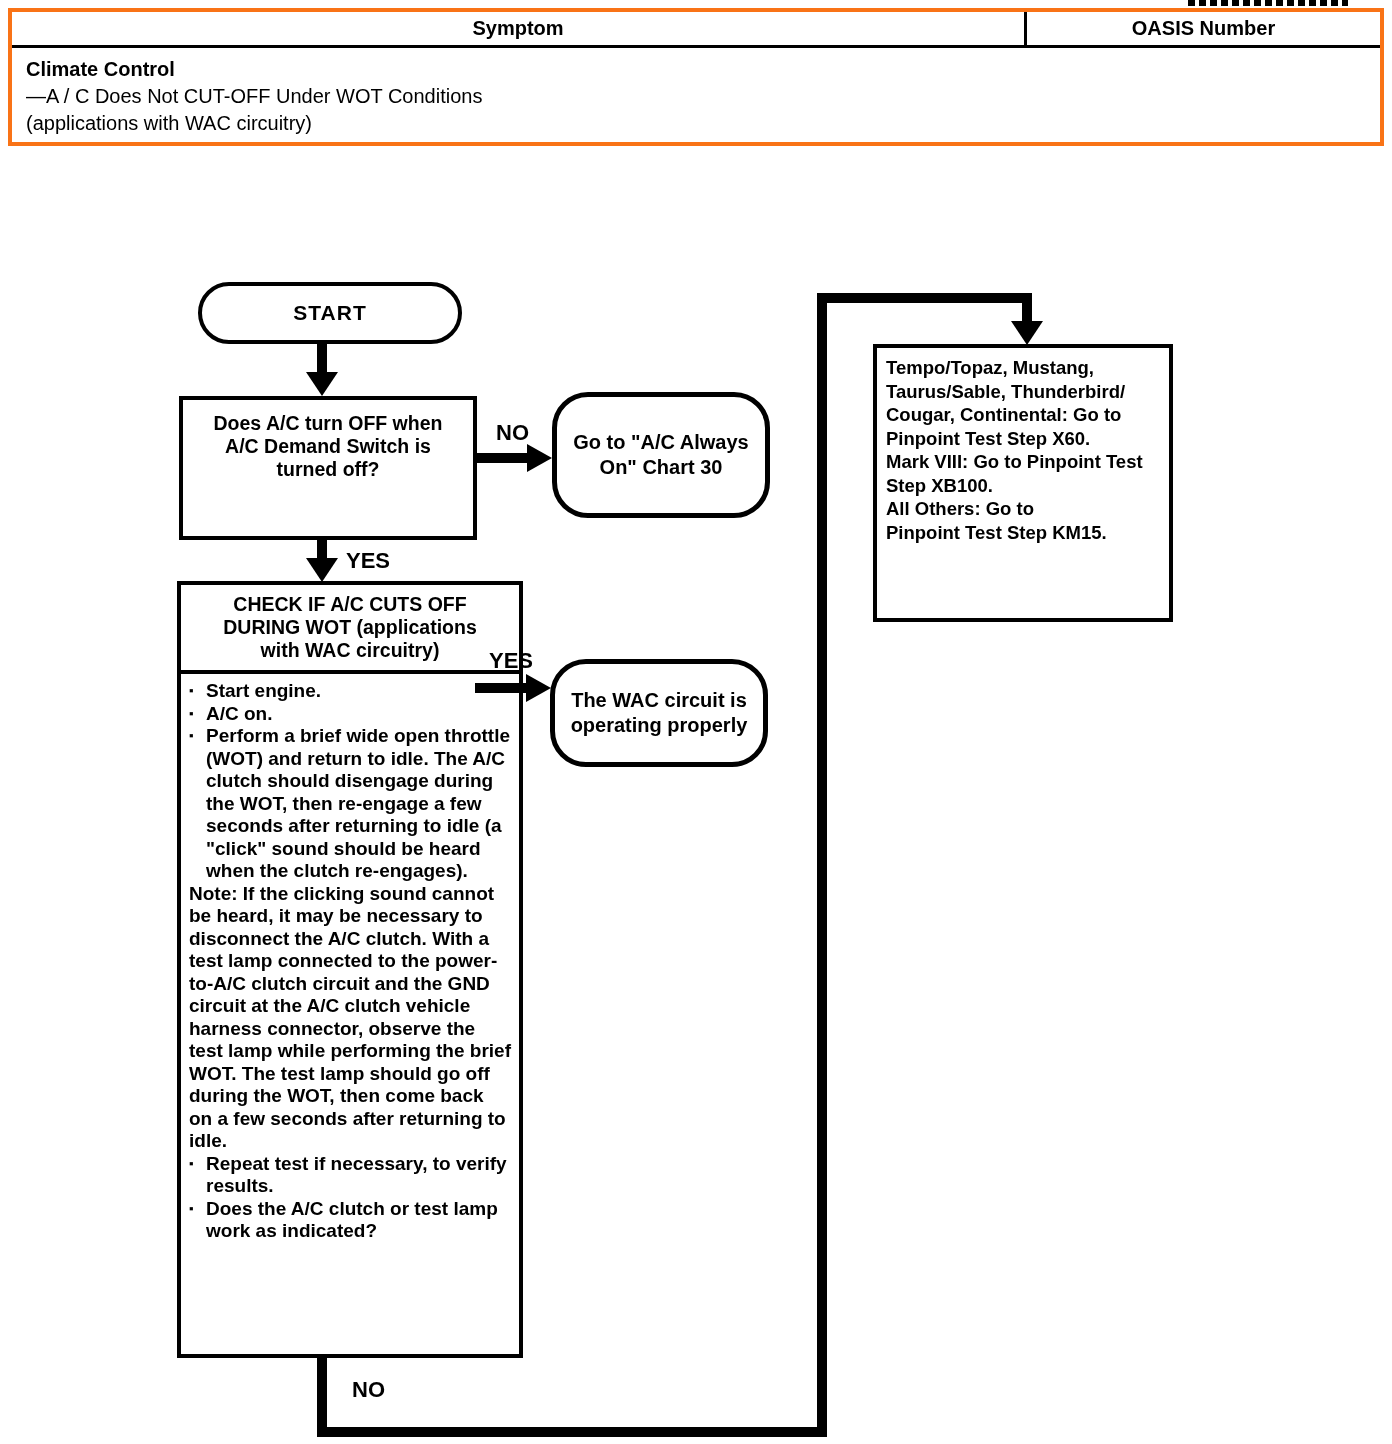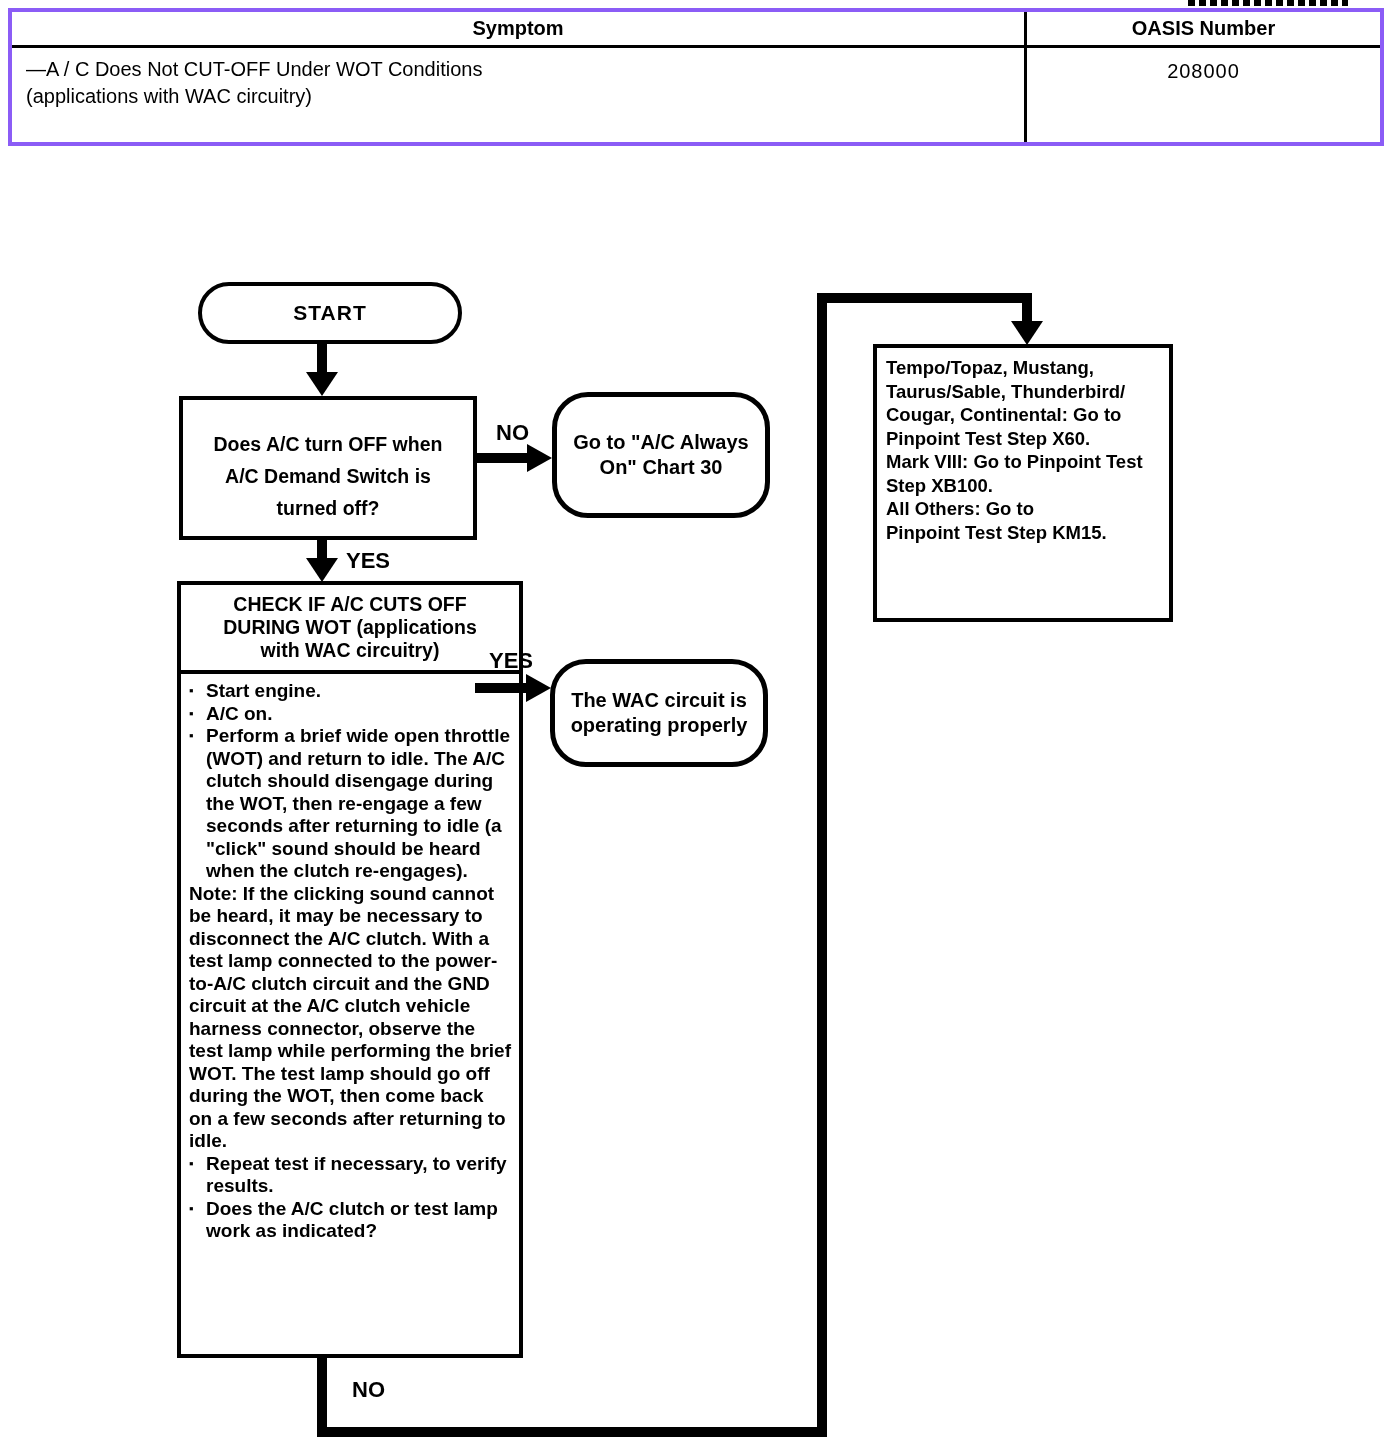--- a/index.html
+++ b/index.html
@@ -2,41 +2,41 @@
 <html><head>
 <meta charset="utf-8">
 <style>
   html,body { margin:0; padding:0; background:#fff; }
   .page {
     position:relative; width:1392px; height:1444px; background:#fff;
     font-family:"Liberation Sans", sans-serif; color:#000;
   }
   
   .tbl { position:absolute; left:8px; top:8px; width:1368px; height:130px;
-         border:4px solid #8b5cf6; display:grid;
+         border:4px solid #f97316; display:grid;
          grid-template-columns:1012px 1fr; grid-template-rows:36px 1fr; }
   .tbl .hcell { border-bottom:3px solid #000; display:flex; align-items:center;
                 justify-content:center; font-weight:bold; font-size:20px; }
   .tbl .rcol { border-left:3px solid #000; }
   .tbl .symcell { padding:8px 14px 0 14px; font-size:20px; line-height:27px; }
   .tbl .symcell .t1 { font-weight:bold; }
   .tbl .oasiscell { display:flex; justify-content:center; padding-top:12px;
                     font-size:20px; letter-spacing:1px; }
   .artifact { position:absolute; left:1188px; top:0; width:160px; height:6px;
               background:repeating-linear-gradient(90deg,#000 0 7px,transparent 7px 11px); }
   
   .node { position:absolute; border:4px solid #000; background:#fff;
           box-sizing:border-box; font-weight:bold; }
   .stadium { border-radius:34px; display:flex; align-items:center;
              justify-content:center; font-size:21px; letter-spacing:1px; }
   .rounded { border-radius:36px; border-width:5px; display:flex; align-items:center;
              justify-content:center; text-align:center; font-size:20px;
              line-height:25px; white-space:pre-line; }
-  .qbox { text-align:center; padding-top:28px; font-size:19.5px;
-          line-height:32px; white-space:pre-line; }
+  .qbox { text-align:center; padding-top:12px; font-size:19.5px;
+          line-height:23px; white-space:pre-line; }
   .bigbox .title { text-align:center; padding:8px 4px; font-size:19.5px;
                    line-height:23px; border-bottom:4px solid #000; white-space:pre-line; }
   .bigbox .body { padding:6px 8px 0 8px; font-size:19px; line-height:22.5px; }
   .li { display:flex; }
   .li .b { width:17px; flex:none; font-size:13px; line-height:22.5px; }
   .li .t { flex:1; }
   .note { margin:0; }
   .sysbox .title { text-align:center; padding:7px 4px; font-size:20px;
                    border-bottom:4px solid #000; }
   .sysbox .body { padding:8px 8px 0 9px; font-size:18.5px; line-height:23.5px;
@@ -55,25 +55,23 @@
 <body>
 
 <div class="page">
 
   <div class="artifact"></div>
 
   <div class="tbl">
     <div class="hcell">Symptom</div>
     <div class="hcell rcol">OASIS Number</div>
     <div class="symcell">
+      <div class="t1">Climate Control</div>
       <div>—A / C Does Not CUT-OFF Under WOT Conditions</div>
       <div>(applications with WAC circuitry)</div>
-    </div>
-    <div class="rcol oasiscell">
-      <span>208000</span>
     </div>
   </div>
 
   <div class="node stadium" style="left:198px;top:282px;width:264px;height:62px;">START</div>
 
   <div>
     <div class="line" style="left:317px;top:342px;width:10px;height:32px;"></div>
     <div class="ah-down" style="left:306px;top:372px;"></div>
   </div>
 

